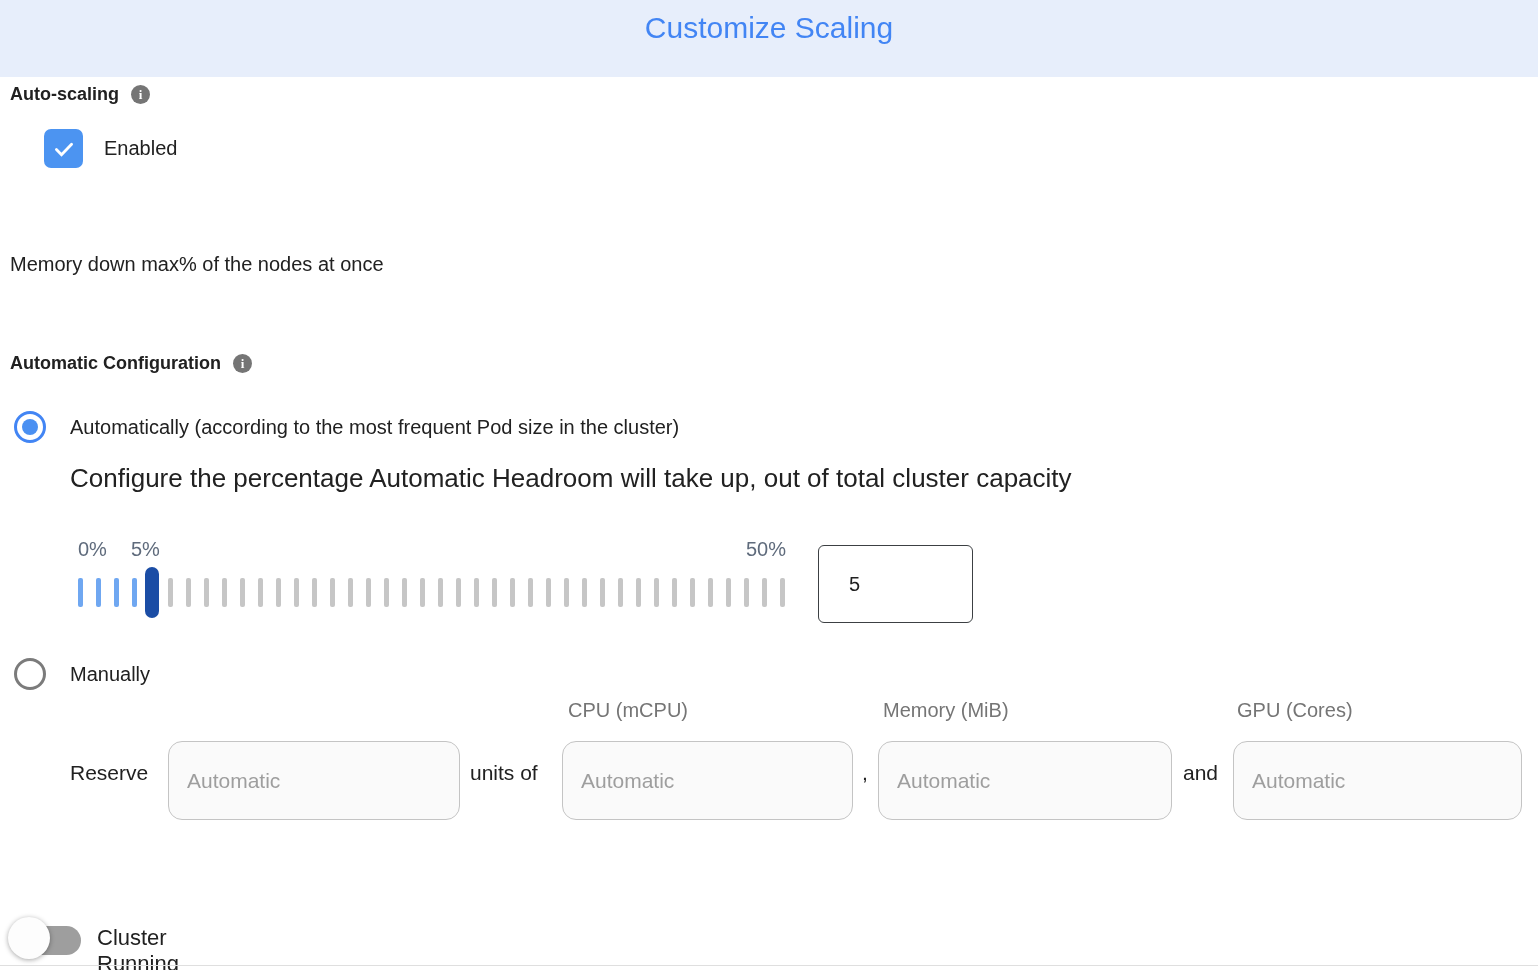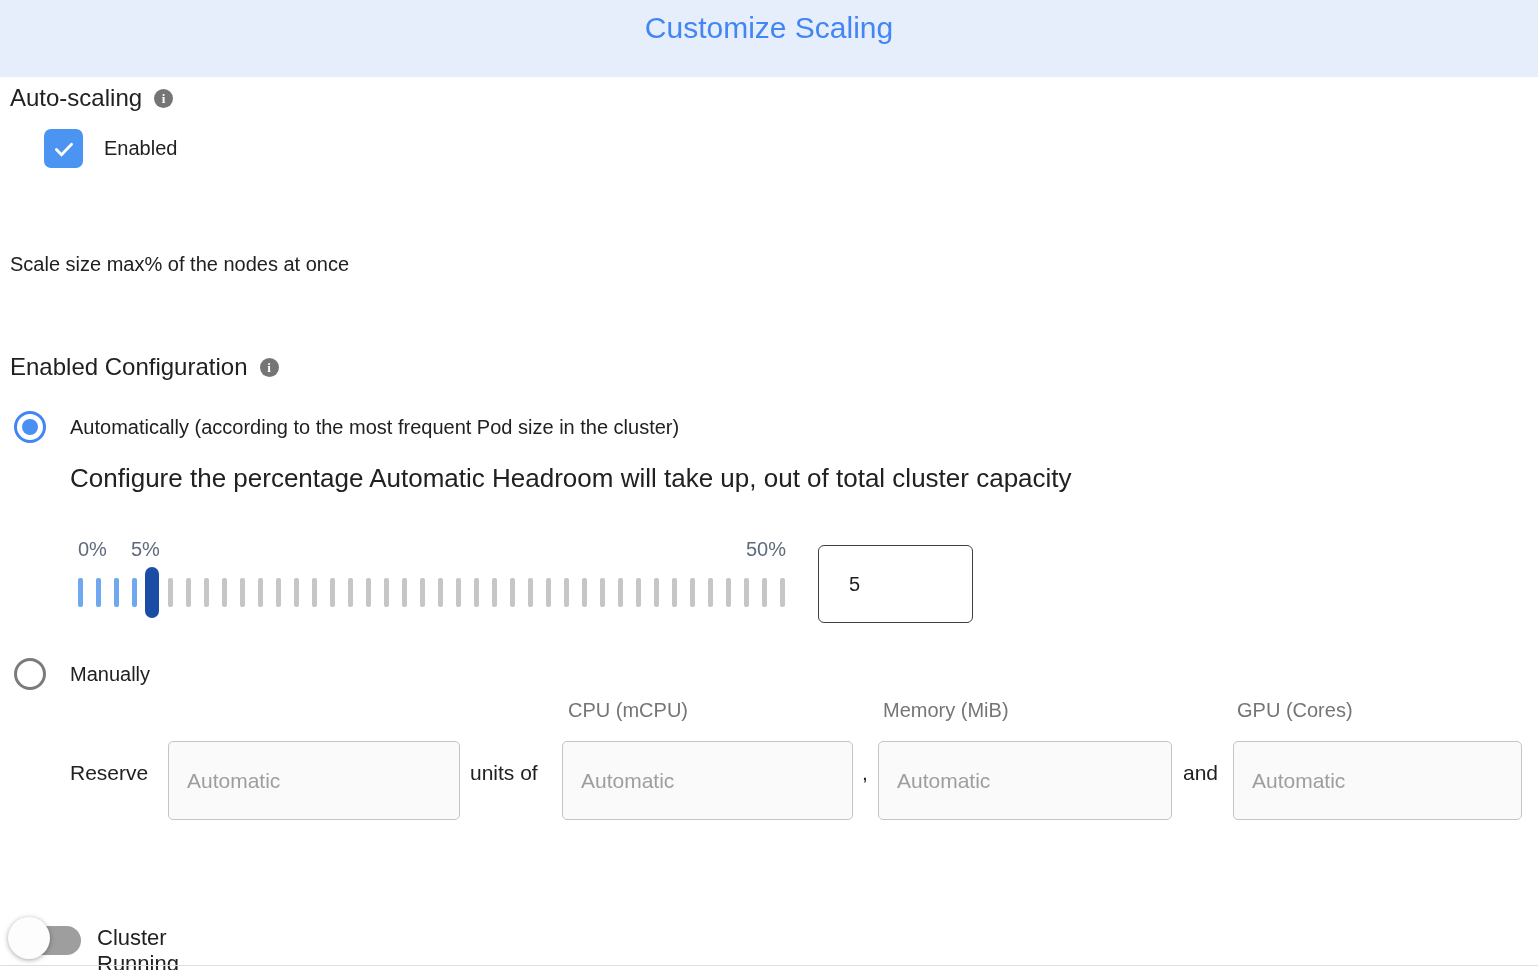--- a/index.html
+++ b/index.html
@@ -15,21 +15,21 @@
   .header {
     position:absolute; top:0; left:0; width:1538px; height:77px;
     background:#E7EEFB;
     display:flex; justify-content:center;
   }
   .header-title {
     color:#4285F4; font-size:30px; font-weight:400; margin-top:11px;
   }
   
   .section-label-row { position:absolute; left:10px; display:flex; align-items:center; gap:12px; }
-  .section-label { font-size:24px; font-weight:400; color:#212121; }
+  .section-label { font-size:18px; font-weight:700; color:#212121; }
   .info-icon {
     width:19px; height:19px; border-radius:50%; background:#757575;
     color:#ffffff; font-size:13px; font-weight:700; font-family:"Liberation Serif", serif;
     display:flex; align-items:center; justify-content:center; line-height:1;
   }
   
   .checkbox-row { position:absolute; top:129px; left:10px; display:flex; align-items:center;padding-left:34px; }
   .checkbox {
     width:39px; height:39px; border-radius:7px; background:#4C94F1;
     display:flex; align-items:center; justify-content:center;
@@ -70,21 +70,21 @@
     width:155px; height:78px; border:1.5px solid #3C4043; border-radius:6px;
     font-family:"Liberation Sans", sans-serif; font-size:20px; color:#212121;
     padding-left:30px; background:#ffffff; outline:none;
   }
   
   .col-header { position:absolute; top:699px; font-size:20px; color:#757575; }
   .reserve-row { position:absolute; top:741px; left:0; width:1538px; height:64px; }
   .reserve-row .label { position:absolute; font-size:21px; color:#212121; top:50%; transform:translateY(-50%); }
   .auto-input {
     position:absolute; top:0; height:79px;
-    background:#FAFAFA; border:1px solid #C4C4C4; border-radius:5px;
+    background:#FAFAFA; border:1px solid #C4C4C4; border-radius:14px;
     font-family:"Liberation Sans", sans-serif; font-size:21px; color:#737373;
     padding-left:18px; outline:none;
   }
   .auto-input::placeholder { color:#9E9E9E; opacity:1; }
   
   .toggle-row { position:absolute; top:912px; left:0; height:52px; }
   .toggle-track {
     position:absolute; left:14px; top:14px; width:67px; height:29px;
     border-radius:15px; background:#9E9E9E;
   }
@@ -110,26 +110,26 @@
 <div class="checkbox-row">
   <div class="checkbox">
     <svg viewBox="0 0 24 24">
       <path d="M5 12.5l4.7 4.7L19 7.6" stroke="#ffffff" stroke-width="2.6" fill="none" stroke-linecap="round"></path>
     </svg>
   </div>
   <span class="checkbox-label">Enabled</span>
 </div>
 
 <div class="scaledown-row">
-  <span class="inline-text">Scale size max</span>
+  <span class="inline-text">Memory down max</span>
   <span class="inline-text">% of the nodes at once</span>
 </div>
 
 <div class="section-label-row" style="top:353px;">
-  <span class="section-label">Enabled Configuration</span>
+  <span class="section-label">Automatic Configuration</span>
   <span class="info-icon">i</span>
 </div>
 
 <div class="radio-row" style="top:411px;">
   <div class="radio-outer selected">
     <div class="radio-dot"></div>
   </div>
   <span class="radio-label">Automatically (according to the most frequent Pod size in the cluster)</span>
 </div>
 

